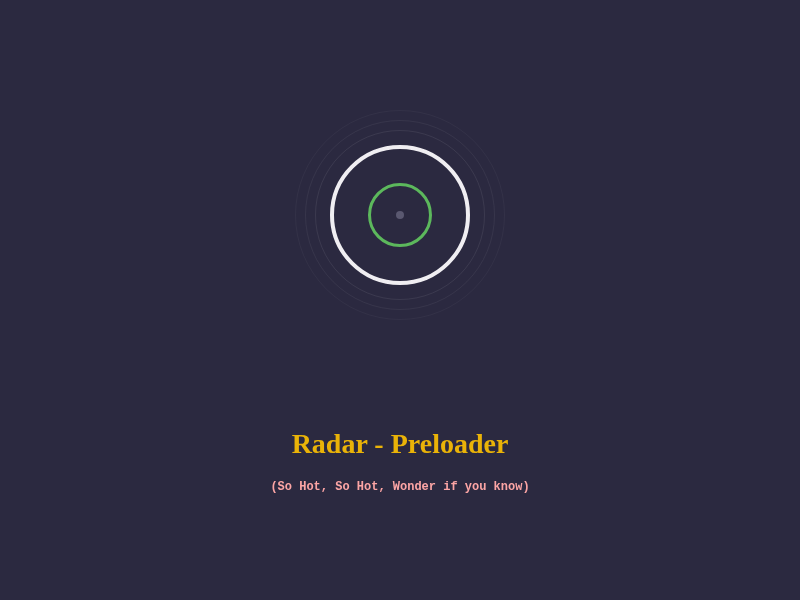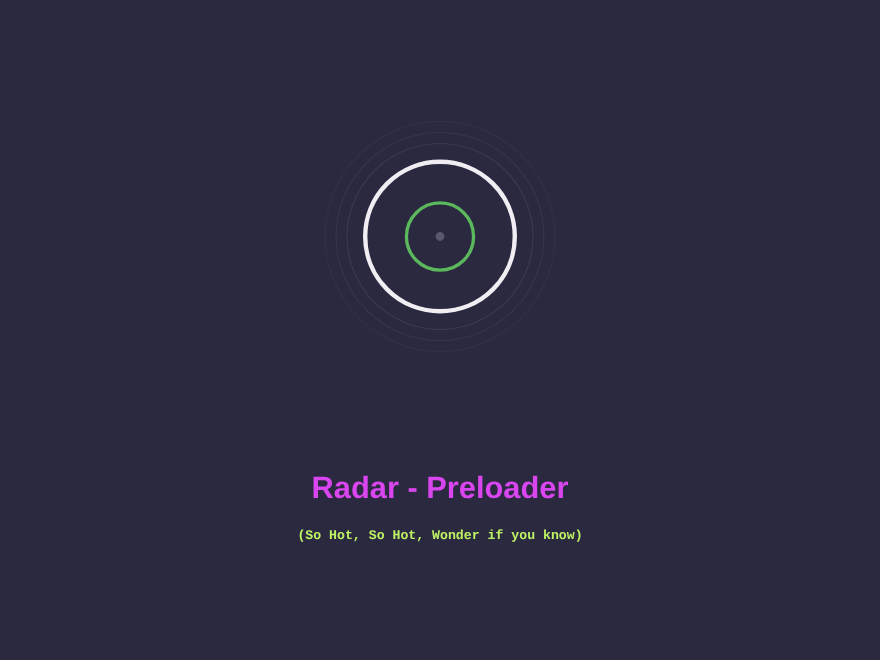--- a/index.html
+++ b/index.html
@@ -62,31 +62,32 @@
       top: 50%;
       left: 50%;
       transform: translate(-50%, -50%);
     }
     .title {
       position: absolute;
       top: 428px;
       left: 0;
       right: 0;
       text-align: center;
-      color: #d946ef;
+      color: #eab308;
       font-size: 28px;
       font-weight: bold;
+      font-family: Liberation Serif, serif;
     }
     .subtitle {
       position: absolute;
       top: 480px;
       left: 0;
       right: 0;
       text-align: center;
-      color: #bef264;
+      color: #fca5a5;
       font-size: 12px;
       font-family: "Courier New", Courier, monospace;
       font-weight: bold;
     }
   </style>
 </head>
 <body>
 
 <div class="radar-container">
   <div class="ring ring-outer-3"></div>

